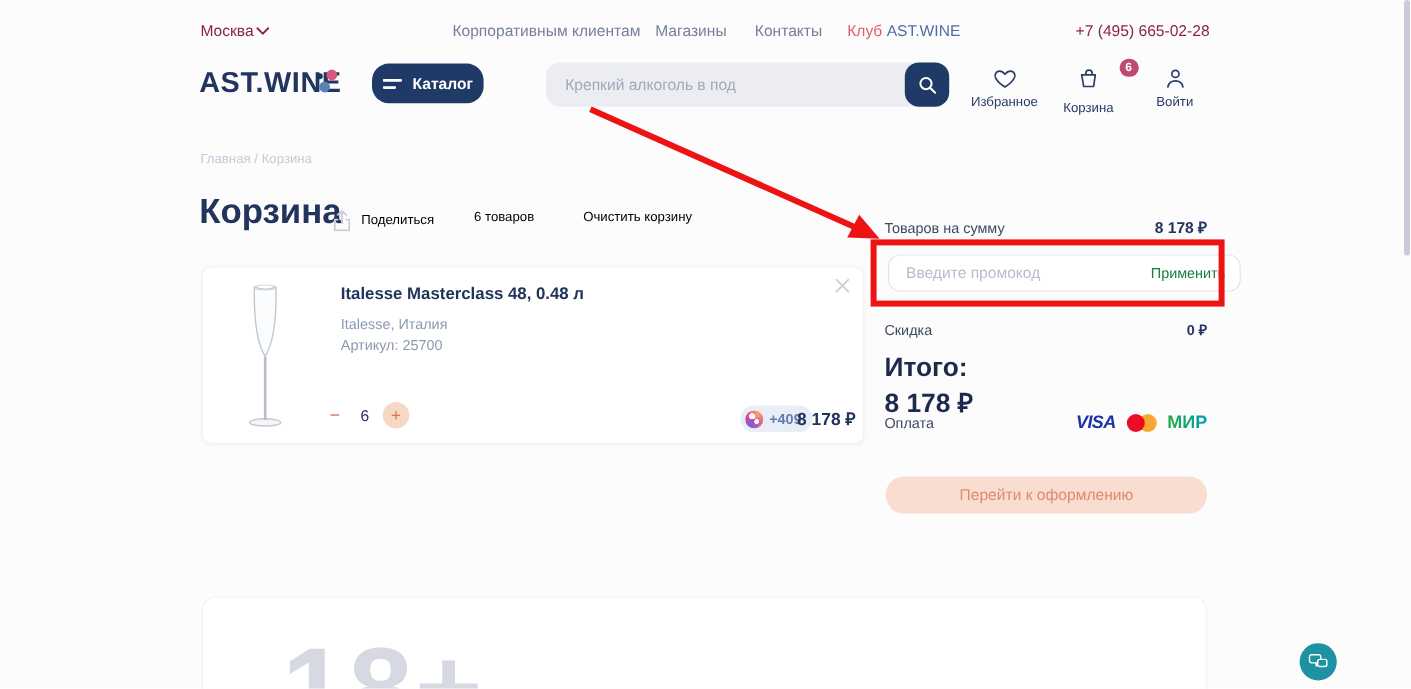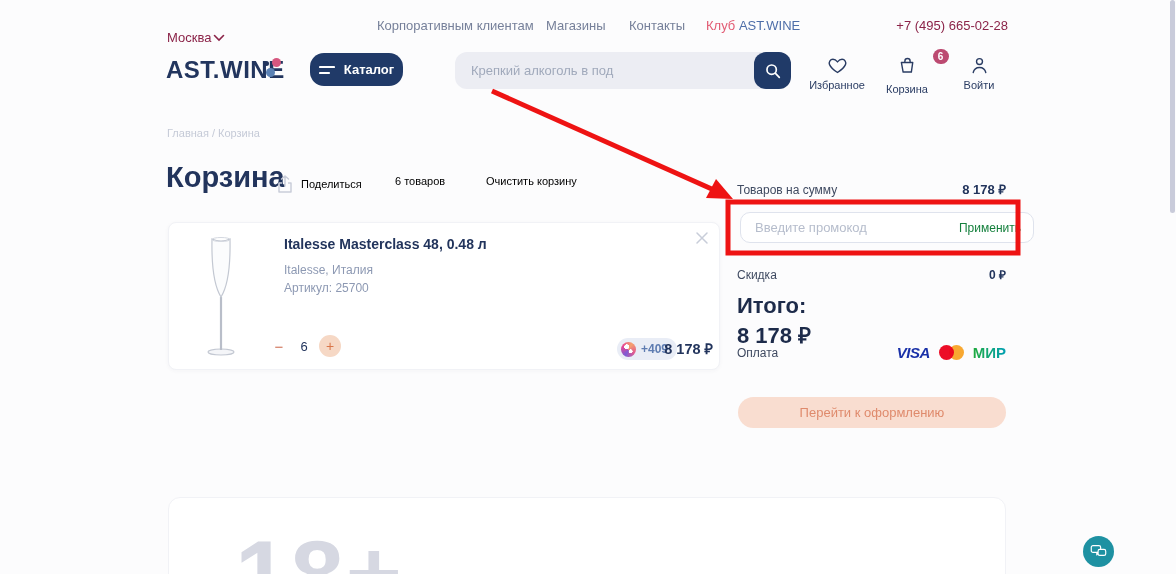--- a/index.html
+++ b/index.html
@@ -1,21 +1,21 @@
 <!DOCTYPE html>
 <html><head>
 <meta charset="utf-8">
 <style>
   * { margin:0; padding:0; box-sizing:border-box; }
   body { font-family:"Liberation Sans", sans-serif; background:#fff; }
   .page { position:relative; width:1176px; height:574px; background:#fcfcfd; overflow:hidden; }
 
   
   .tn { position:absolute; top:18px; font-size:13px; white-space:nowrap; }
-  .tn-city { left:167px; color:#8b2348; font-weight:500; cursor:pointer; display:flex; align-items:center; gap:2px;margin-top:12px; }
+  .tn-city { left:167px; color:#8b2348; font-weight:500; cursor:pointer; display:flex; align-items:center; gap:2px; }
   .tn-link { color:#76809a; cursor:pointer; }
   .tn-l1 { left:377px; } .tn-l2 { left:546px; } .tn-l3 { left:629px; }
   .tn-club { left:706px; cursor:pointer; }
   .tn-club .club-pre { color:#e25c74; }
   .tn-club .club-brand { color:#4d6da8; }
   .tn-phone { right:168px; color:#8b2348; font-weight:500; }
 
   
   .logo { position:absolute; left:166px; top:56px; font-size:24px; font-weight:bold; color:#22355e; letter-spacing:.5px; }
   .logo-dots { position:absolute; left:264px; top:58px; width:22px; height:22px; }

